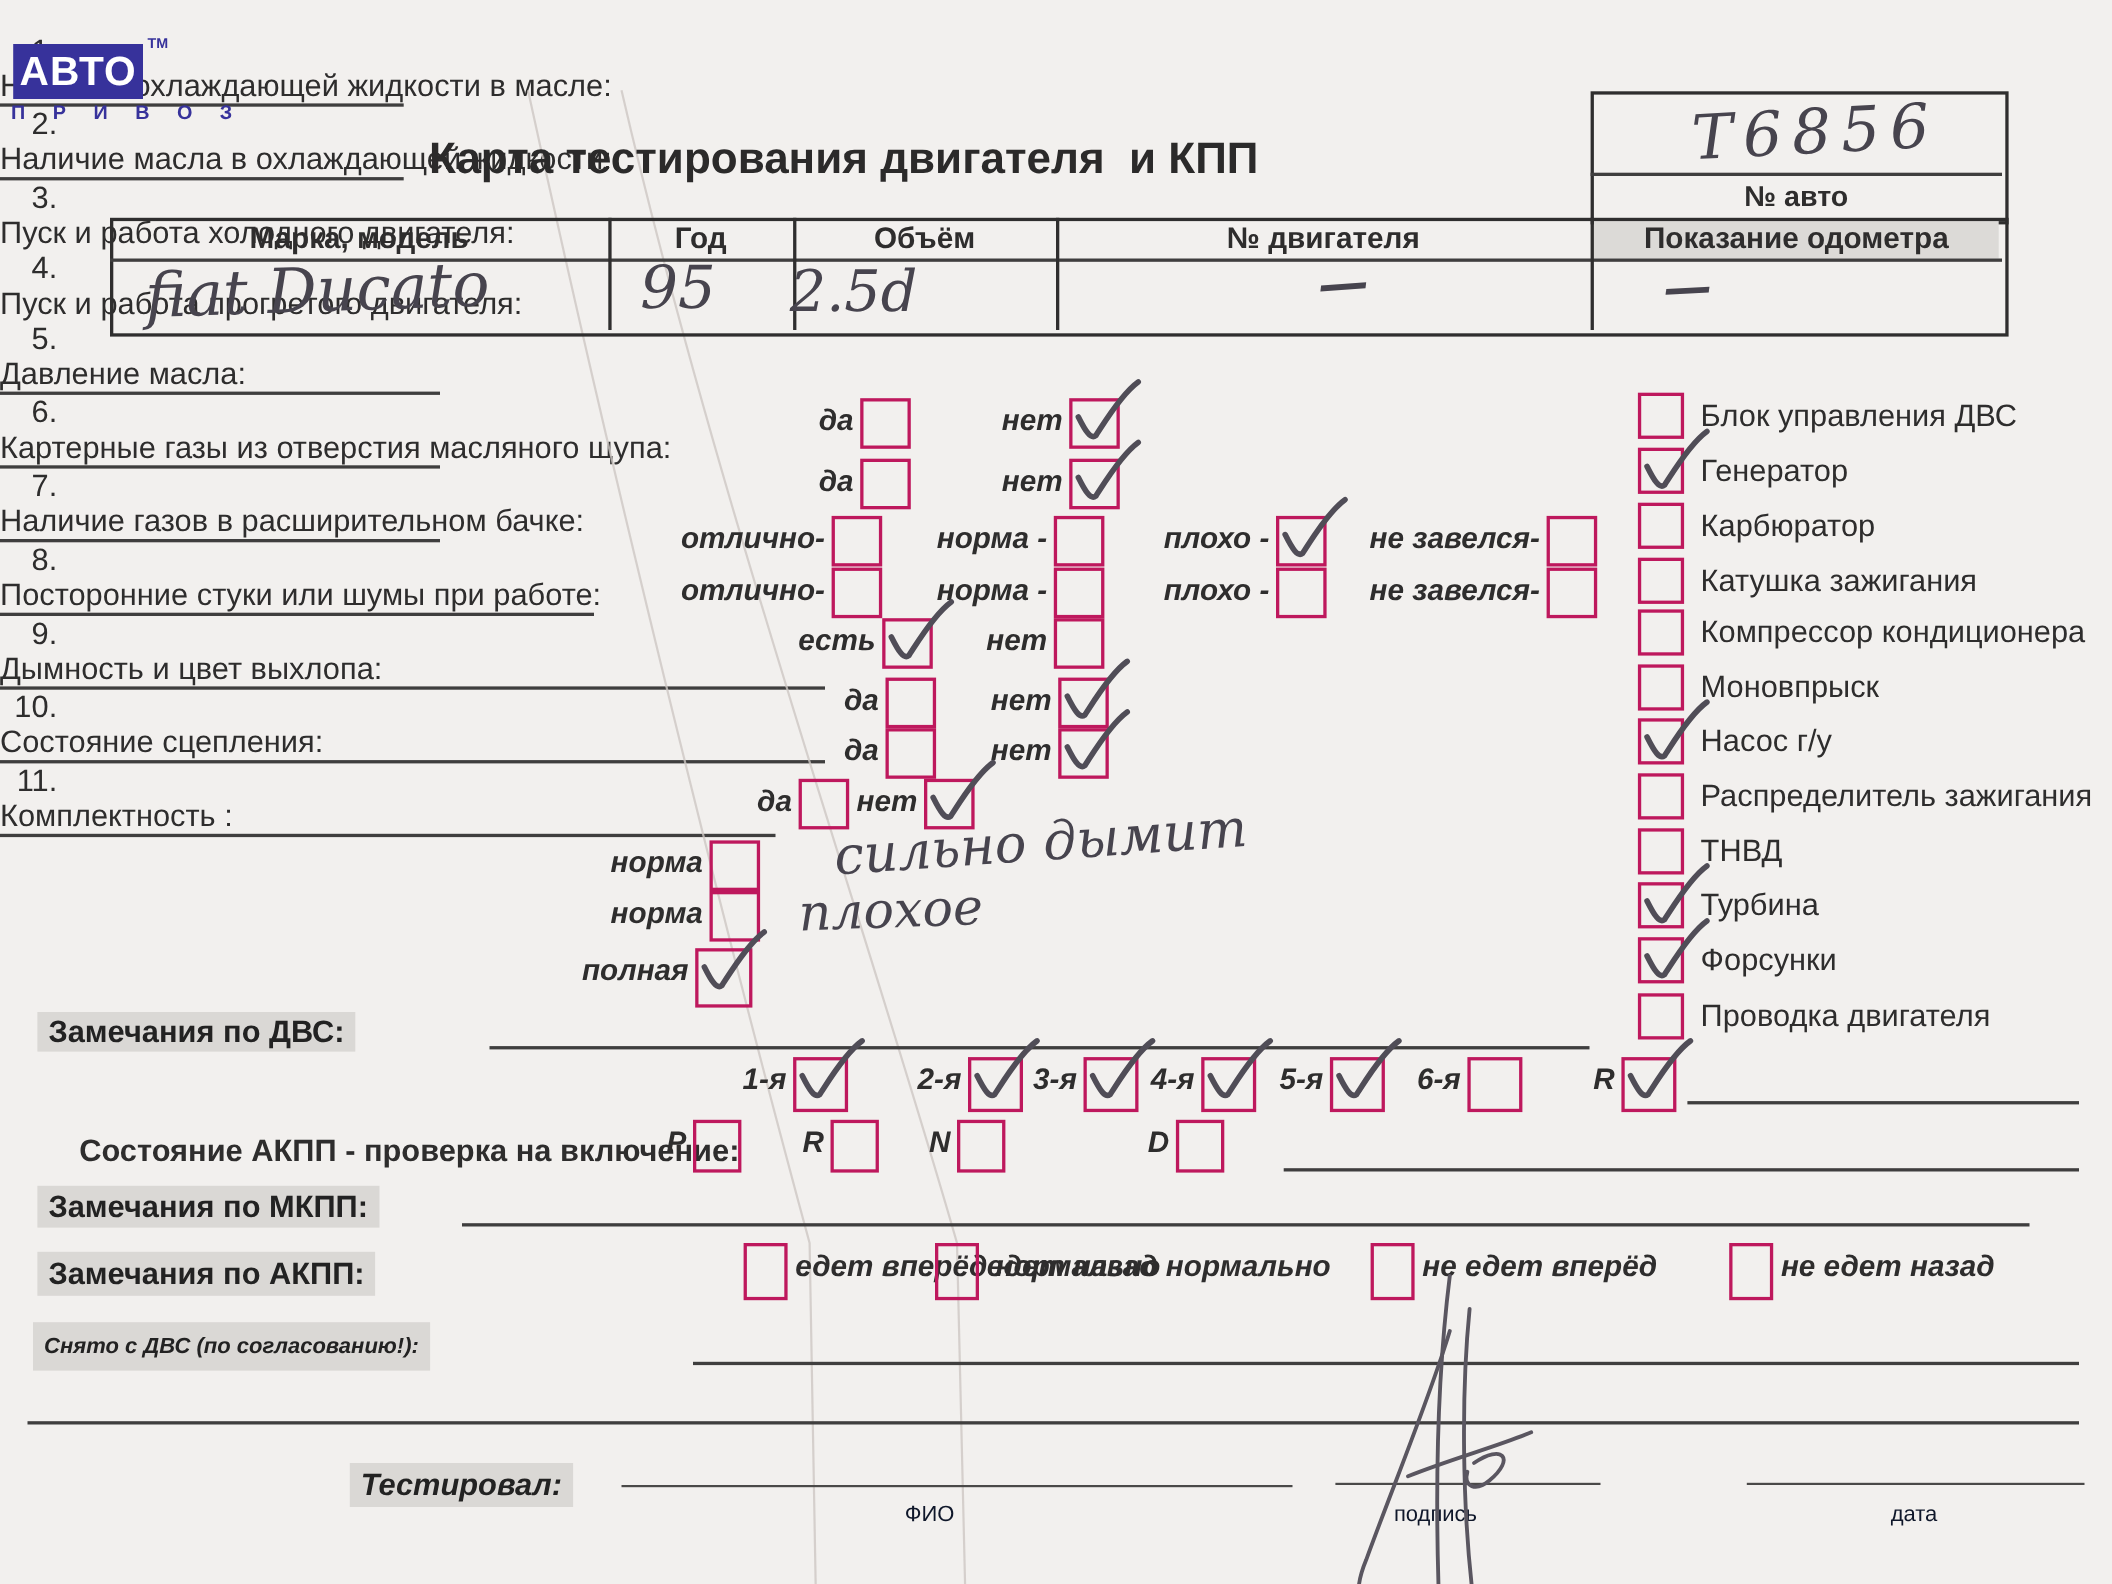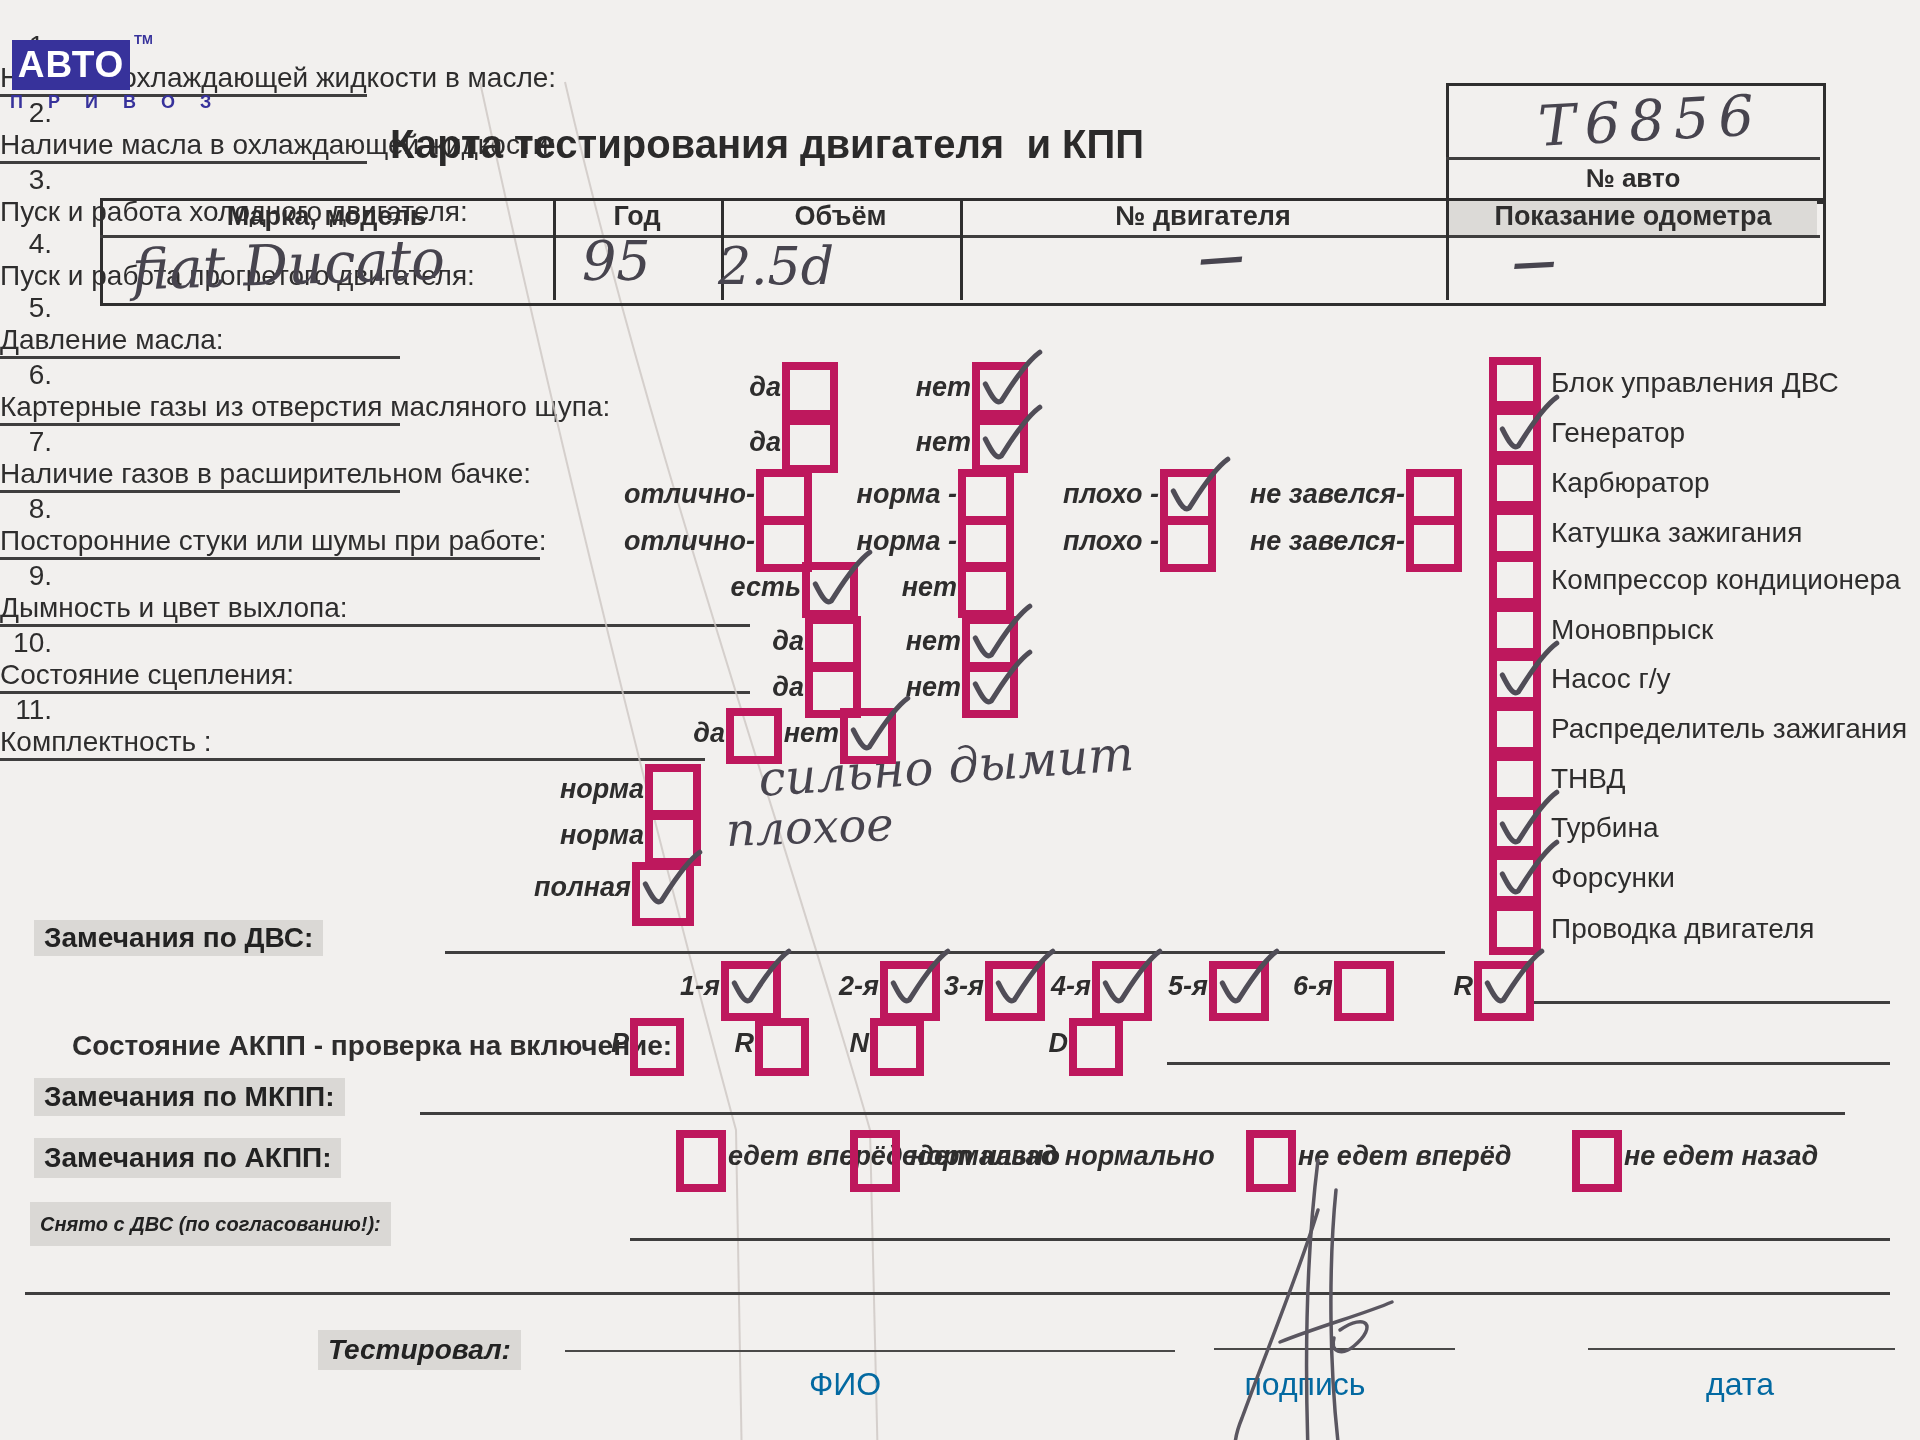--- a/index.html
+++ b/index.html
@@ -30,25 +30,25 @@
   .chip-italic{font-style:italic;}
   .chip-lg{font-size:20px;font-style:italic;}
   
   .item-num{font-size:28px;text-align:right;display:inline-block;width:52px;}
   .item-label{font-size:28px;white-space:nowrap;}
   .opt-label{position:absolute;right:calc(100% + 9px);top:2px;
     font-style:italic;font-weight:bold;font-size:27px;white-space:nowrap;}
   .opt-label-r{position:absolute;left:calc(100% + 10px);top:3px;
     font-style:italic;font-weight:bold;font-size:27px;white-space:nowrap;}
   .eq-label{position:absolute;left:calc(100% + 18px);top:2px;font-size:28px;white-space:nowrap;}
-  .cb{position:absolute;width:40px;height:40px;border:8px solid #be185d;background:transparent;overflow:visible;}
+  .cb{position:absolute;width:40px;height:40px;border:3px solid #be185d;background:transparent;overflow:visible;}
   .tick{position:absolute;left:-6px;top:-20px;width:68px;height:68px;overflow:visible;pointer-events:none;}
   
   .hw{font-family:"DejaVu Serif", serif;font-style:italic;color:#47444e;white-space:nowrap;}
-  .small-label{font-size:32px;color:#0369a1;}
+  .small-label{font-size:20px;color:#0f172a;}
   svg.overlay{position:absolute;left:0;top:0;pointer-events:none;}
 </style>
 </head>
 <body>
 
 <div id="page">
 
   <svg class="overlay" width="1920" height="1440" style="z-index:0">
     <path d="M480,52 C560,420 660,820 736,1100 L742,1438" fill="none" stroke="#cdc7c3" stroke-width="2" opacity="0.8"></path>
     <path d="M565,52 C650,420 790,820 870,1100 L878,1438" fill="none" stroke="#cdc7c3" stroke-width="2" opacity="0.8"></path>

